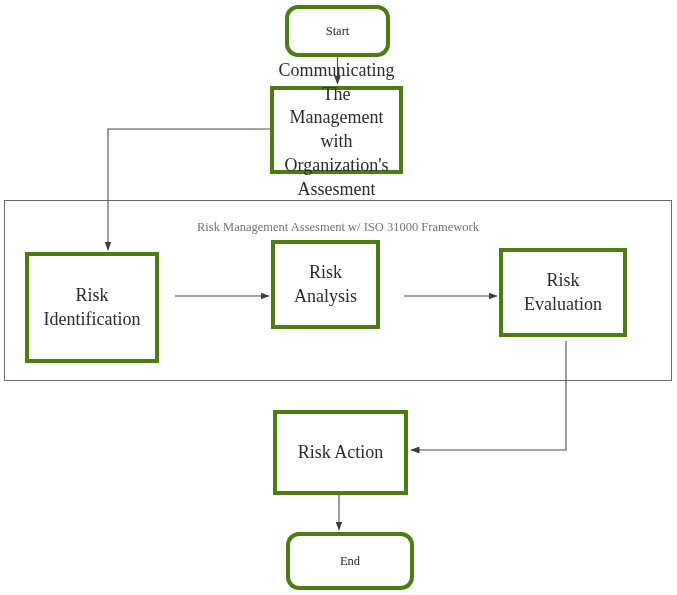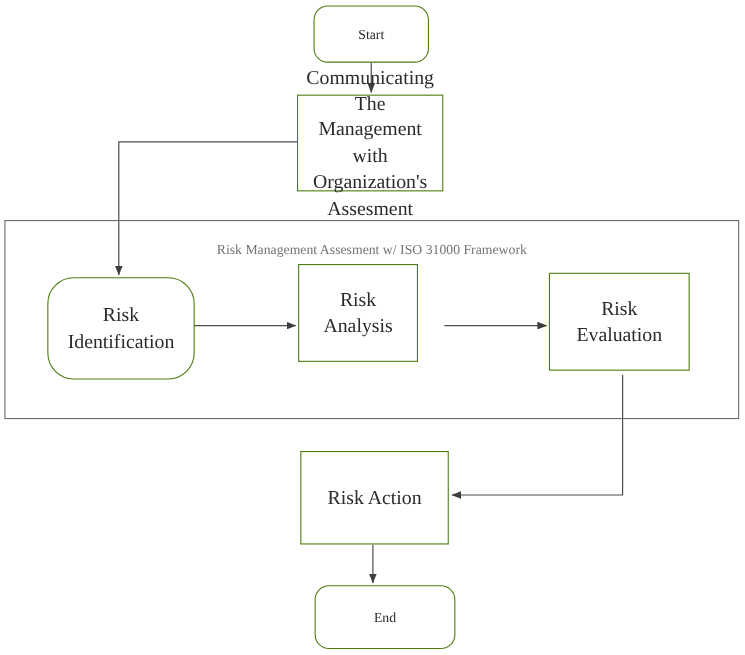--- a/index.html
+++ b/index.html
@@ -28,21 +28,21 @@
     pointer-events: none;
   }
   .node {
     position: absolute;
     box-sizing: border-box;
     display: flex;
     align-items: center;
     justify-content: center;
     text-align: center;
     background: #ffffff;
-    border: 1px solid #4d7c0f;
+    border: 4px solid #4d7c0f;
     color: #2b2b2b;
     line-height: 1.32;
   }
   .node.terminator {
     border-radius: 13px;
   }
   .node .label {
     display: block;
     padding: 0 6px;
   }
@@ -98,21 +98,21 @@
 
   <div class="node fs-125" style="left:270px; top:86px; width:133px; height:88px;">
     <span class="label">
       <span>Communicating The</span><br>
       <span>Management with</span><br>
       <span>Organization's</span><br>
       <span>Assesment</span>
     </span>
   </div>
 
-  <div class="node fs-125" style="left:43px; top:252px; width:134px; height:93px;border-radius:24px;">
+  <div class="node fs-125" style="left:25px; top:252px; width:134px; height:111px;">
     <span class="label">Risk Identification</span>
   </div>
 
   <div class="node fs-125" style="left:271px; top:240px; width:109px; height:89px;">
     <span class="label">Risk Analysis</span>
   </div>
 
   <div class="node fs-125" style="left:499px; top:248px; width:128px; height:89px;">
     <span class="label">Risk Evaluation</span>
   </div>

